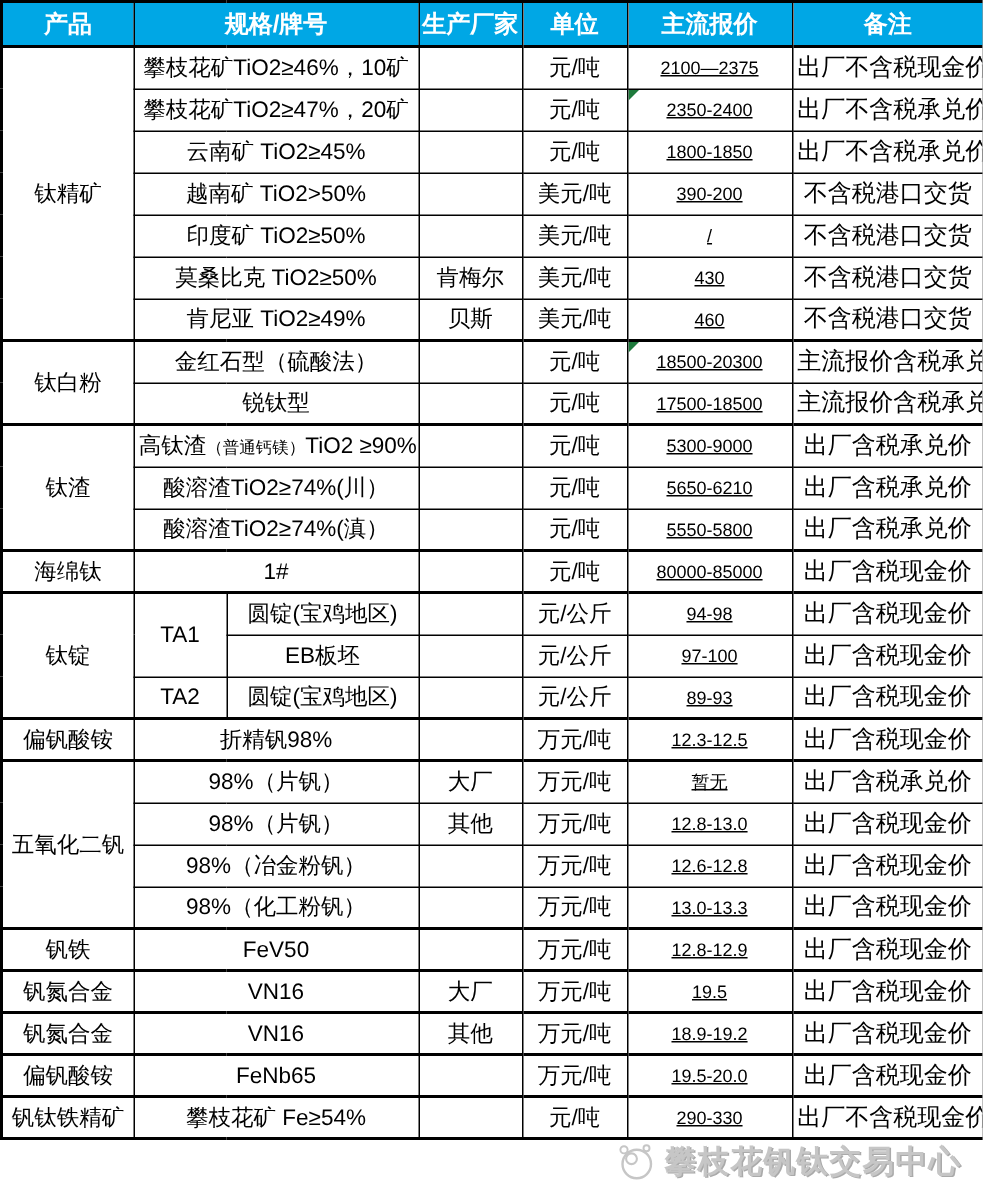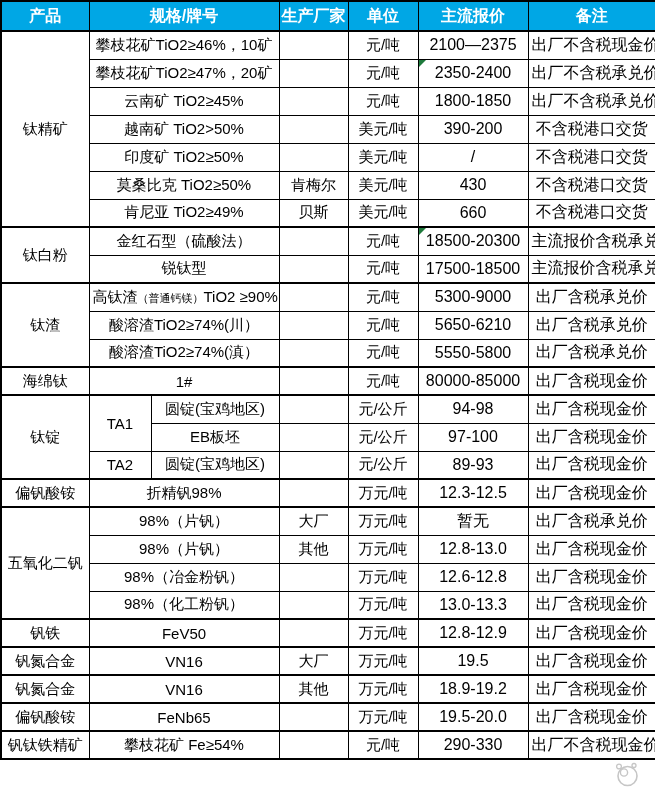--- a/index.html
+++ b/index.html
@@ -19,21 +19,21 @@
     border:1px solid #000; padding:0; text-align:center;
     white-space:nowrap; overflow:hidden;margin-top:30px;
   }
   td {
     height:28px; border:1px solid #000; font-size:15px;
     padding:0 3px; overflow:hidden; white-space:nowrap;
     position:relative; vertical-align:middle;
   }
   td.center { text-align:center; }
   td.left   { text-align:center; }
-  td.price  { font-size:16px; }
+  td.price  { font-size:12px;text-decoration:underline; }
   td.product{ font-size:15px;text-align:center; }
   td.note   { font-size:16px; }
   span.small{ font-size:11px; }
   tr.group-start td { border-top:2px solid #000; }
   .green-tri {
     position:absolute; top:0; left:0; width:0; height:0;
     border-top:7px solid var(--flag,#1e7a3c);
     border-right:7px solid transparent;
   }
   .watermark {
@@ -109,21 +109,21 @@
         <td class="left" colspan="2">莫桑比克 TiO2≥50%</td>
         <td class="center">肯梅尔</td>
         <td class="center">美元/吨</td>
         <td class="center price">430</td>
         <td class="left note">不含税港口交货</td>
       </tr>
       <tr>
         <td class="left" colspan="2">肯尼亚 TiO2≥49%</td>
         <td class="center">贝斯</td>
         <td class="center">美元/吨</td>
-        <td class="center price">660</td>
+        <td class="center price">460</td>
         <td class="left note">不含税港口交货</td>
       </tr>
       <tr class="group-start">
         <td class="center product" rowspan="2">钛白粉</td>
         <td class="left" colspan="2">金红石型（硫酸法）</td>
         <td class="center"></td>
         <td class="center">元/吨</td>
         <td class="center price">18500-20300<span class="green-tri"></span></td>
         <td class="left note">主流报价含税承兑</td>
       </tr>
@@ -268,13 +268,14 @@
     </tbody>
 </table>
 
 <div class="watermark">
   <svg width="28" height="28" viewBox="0 0 28 28" fill="none">
     <circle cx="14.5" cy="16" r="9.5" stroke="#c6c6c6" stroke-width="1.6"></circle>
     <circle cx="11" cy="12.5" r="3.6" stroke="#c6c6c6" stroke-width="1.4"></circle>
     <circle cx="6" cy="6.5" r="2.4" stroke="#c6c6c6" stroke-width="1.3"></circle>
     <circle cx="21" cy="5.5" r="2.0" stroke="#c6c6c6" stroke-width="1.3"></circle>
   </svg>
+  <span>攀枝花钒钛交易中心</span>
 </div>
 
 </body></html>

